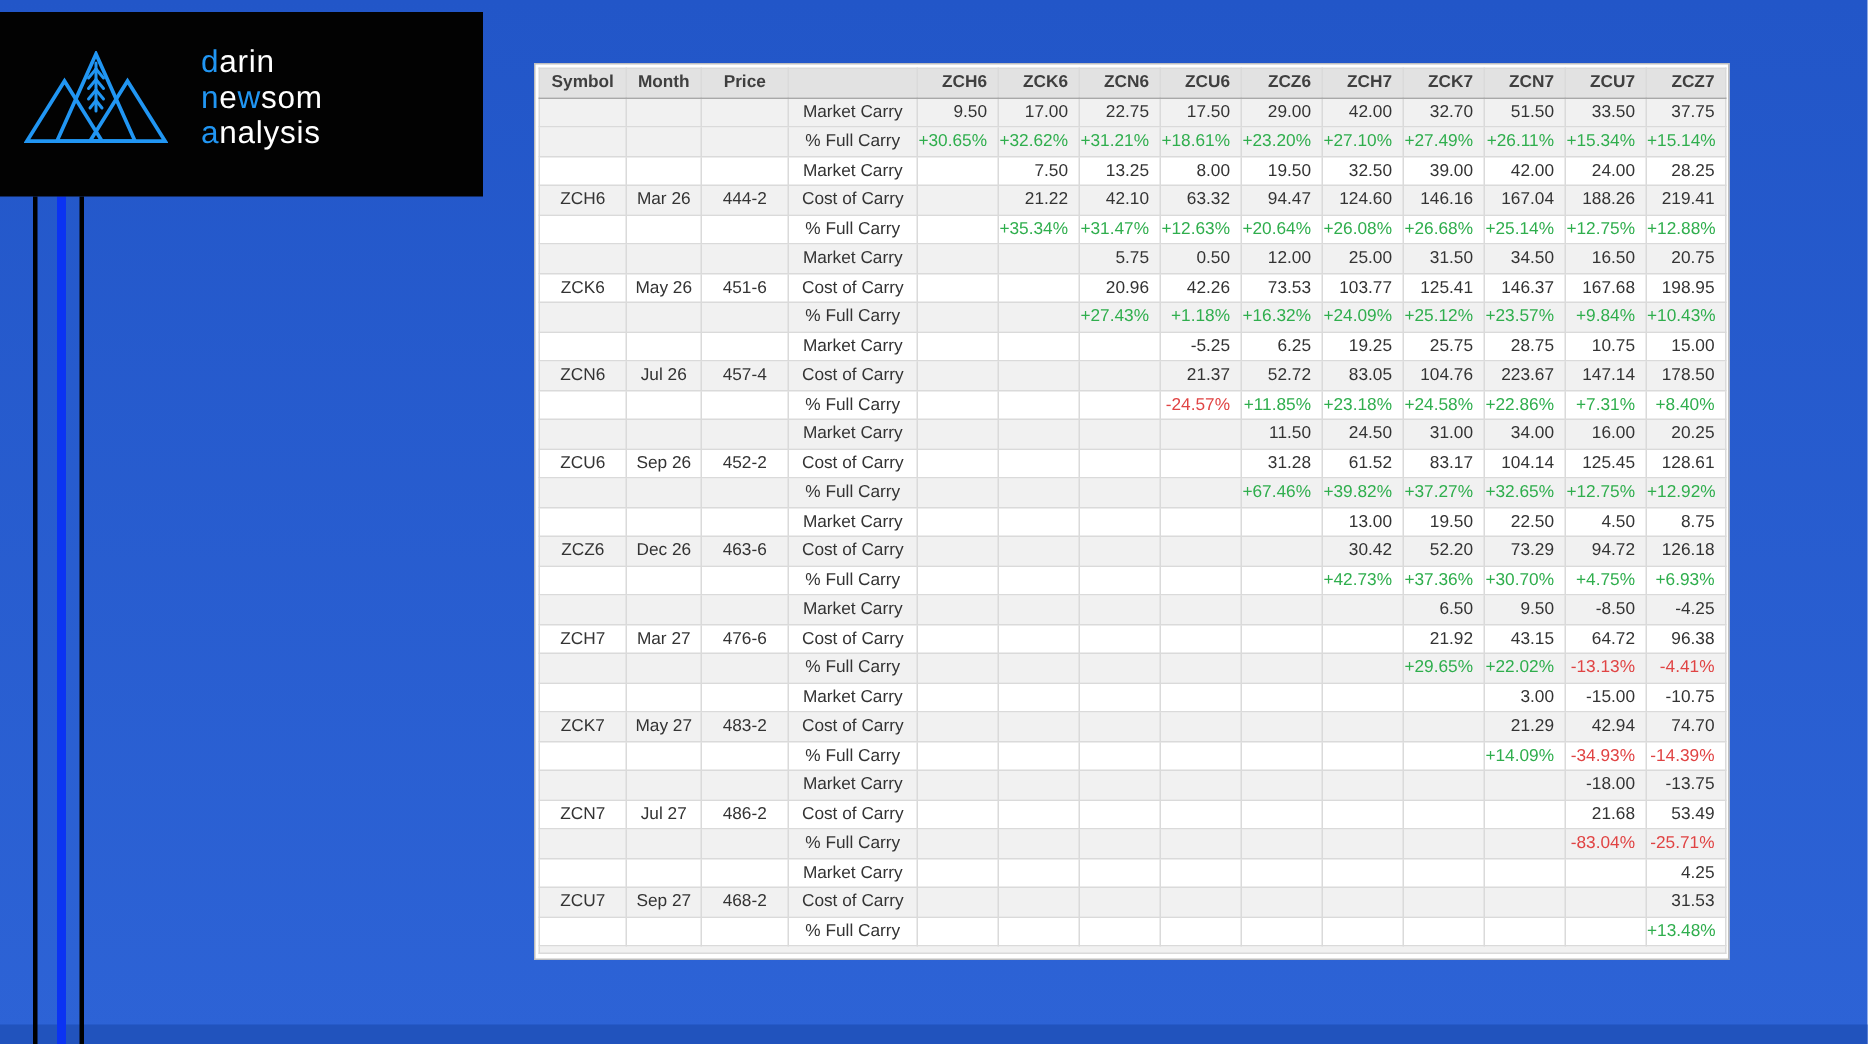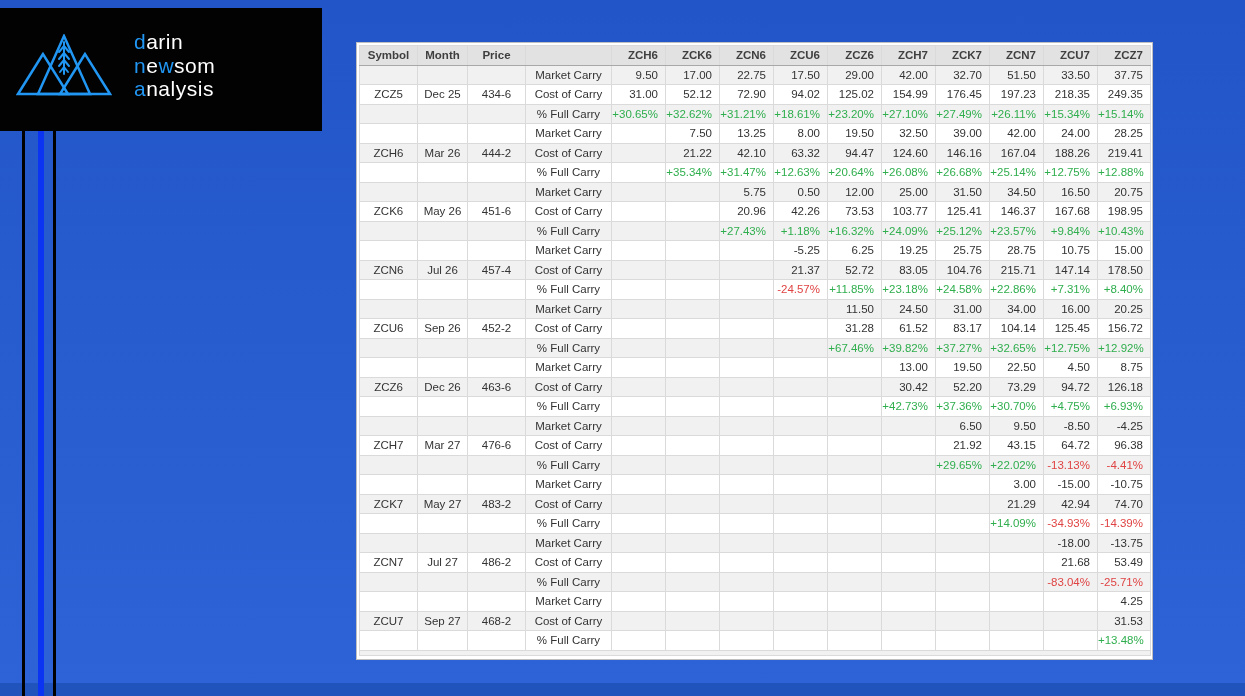--- a/index.html
+++ b/index.html
@@ -119,36 +119,20 @@
           <td class="num">17.00</td>
           <td class="num">22.75</td>
           <td class="num">17.50</td>
           <td class="num">29.00</td>
           <td class="num">42.00</td>
           <td class="num">32.70</td>
           <td class="num">51.50</td>
           <td class="num">33.50</td>
           <td class="num">37.75</td>
         </tr>
-        <tr class="group-start">
-          <td class="c">ZCZ5</td>
-          <td class="c">Dec 25</td>
-          <td class="c">434-6</td>
-          <td class="c">Cost of Carry</td>
-          <td class="num">31.00</td>
-          <td class="num">52.12</td>
-          <td class="num">72.90</td>
-          <td class="num">94.02</td>
-          <td class="num">125.02</td>
-          <td class="num">154.99</td>
-          <td class="num">176.45</td>
-          <td class="num">197.23</td>
-          <td class="num">218.35</td>
-          <td class="num">249.35</td>
-        </tr>
         <tr class="stripe">
           <td class="c"></td>
           <td class="c"></td>
           <td class="c"></td>
           <td class="c">% Full Carry</td>
           <td class="num pos">+30.65%</td>
           <td class="num pos">+32.62%</td>
           <td class="num pos">+31.21%</td>
           <td class="num pos">+18.61%</td>
           <td class="num pos">+23.20%</td>
@@ -275,21 +259,21 @@
           <td class="c">Jul 26</td>
           <td class="c">457-4</td>
           <td class="c">Cost of Carry</td>
           <td class="num"></td>
           <td class="num"></td>
           <td class="num"></td>
           <td class="num">21.37</td>
           <td class="num">52.72</td>
           <td class="num">83.05</td>
           <td class="num">104.76</td>
-          <td class="num">215.71</td>
+          <td class="num">223.67</td>
           <td class="num">147.14</td>
           <td class="num">178.50</td>
         </tr>
         <tr>
           <td class="c"></td>
           <td class="c"></td>
           <td class="c"></td>
           <td class="c">% Full Carry</td>
           <td class="num"></td>
           <td class="num"></td>
@@ -325,21 +309,21 @@
           <td class="c">Cost of Carry</td>
           <td class="num"></td>
           <td class="num"></td>
           <td class="num"></td>
           <td class="num"></td>
           <td class="num">31.28</td>
           <td class="num">61.52</td>
           <td class="num">83.17</td>
           <td class="num">104.14</td>
           <td class="num">125.45</td>
-          <td class="num">156.72</td>
+          <td class="num">128.61</td>
         </tr>
         <tr class="stripe">
           <td class="c"></td>
           <td class="c"></td>
           <td class="c"></td>
           <td class="c">% Full Carry</td>
           <td class="num"></td>
           <td class="num"></td>
           <td class="num"></td>
           <td class="num"></td>

